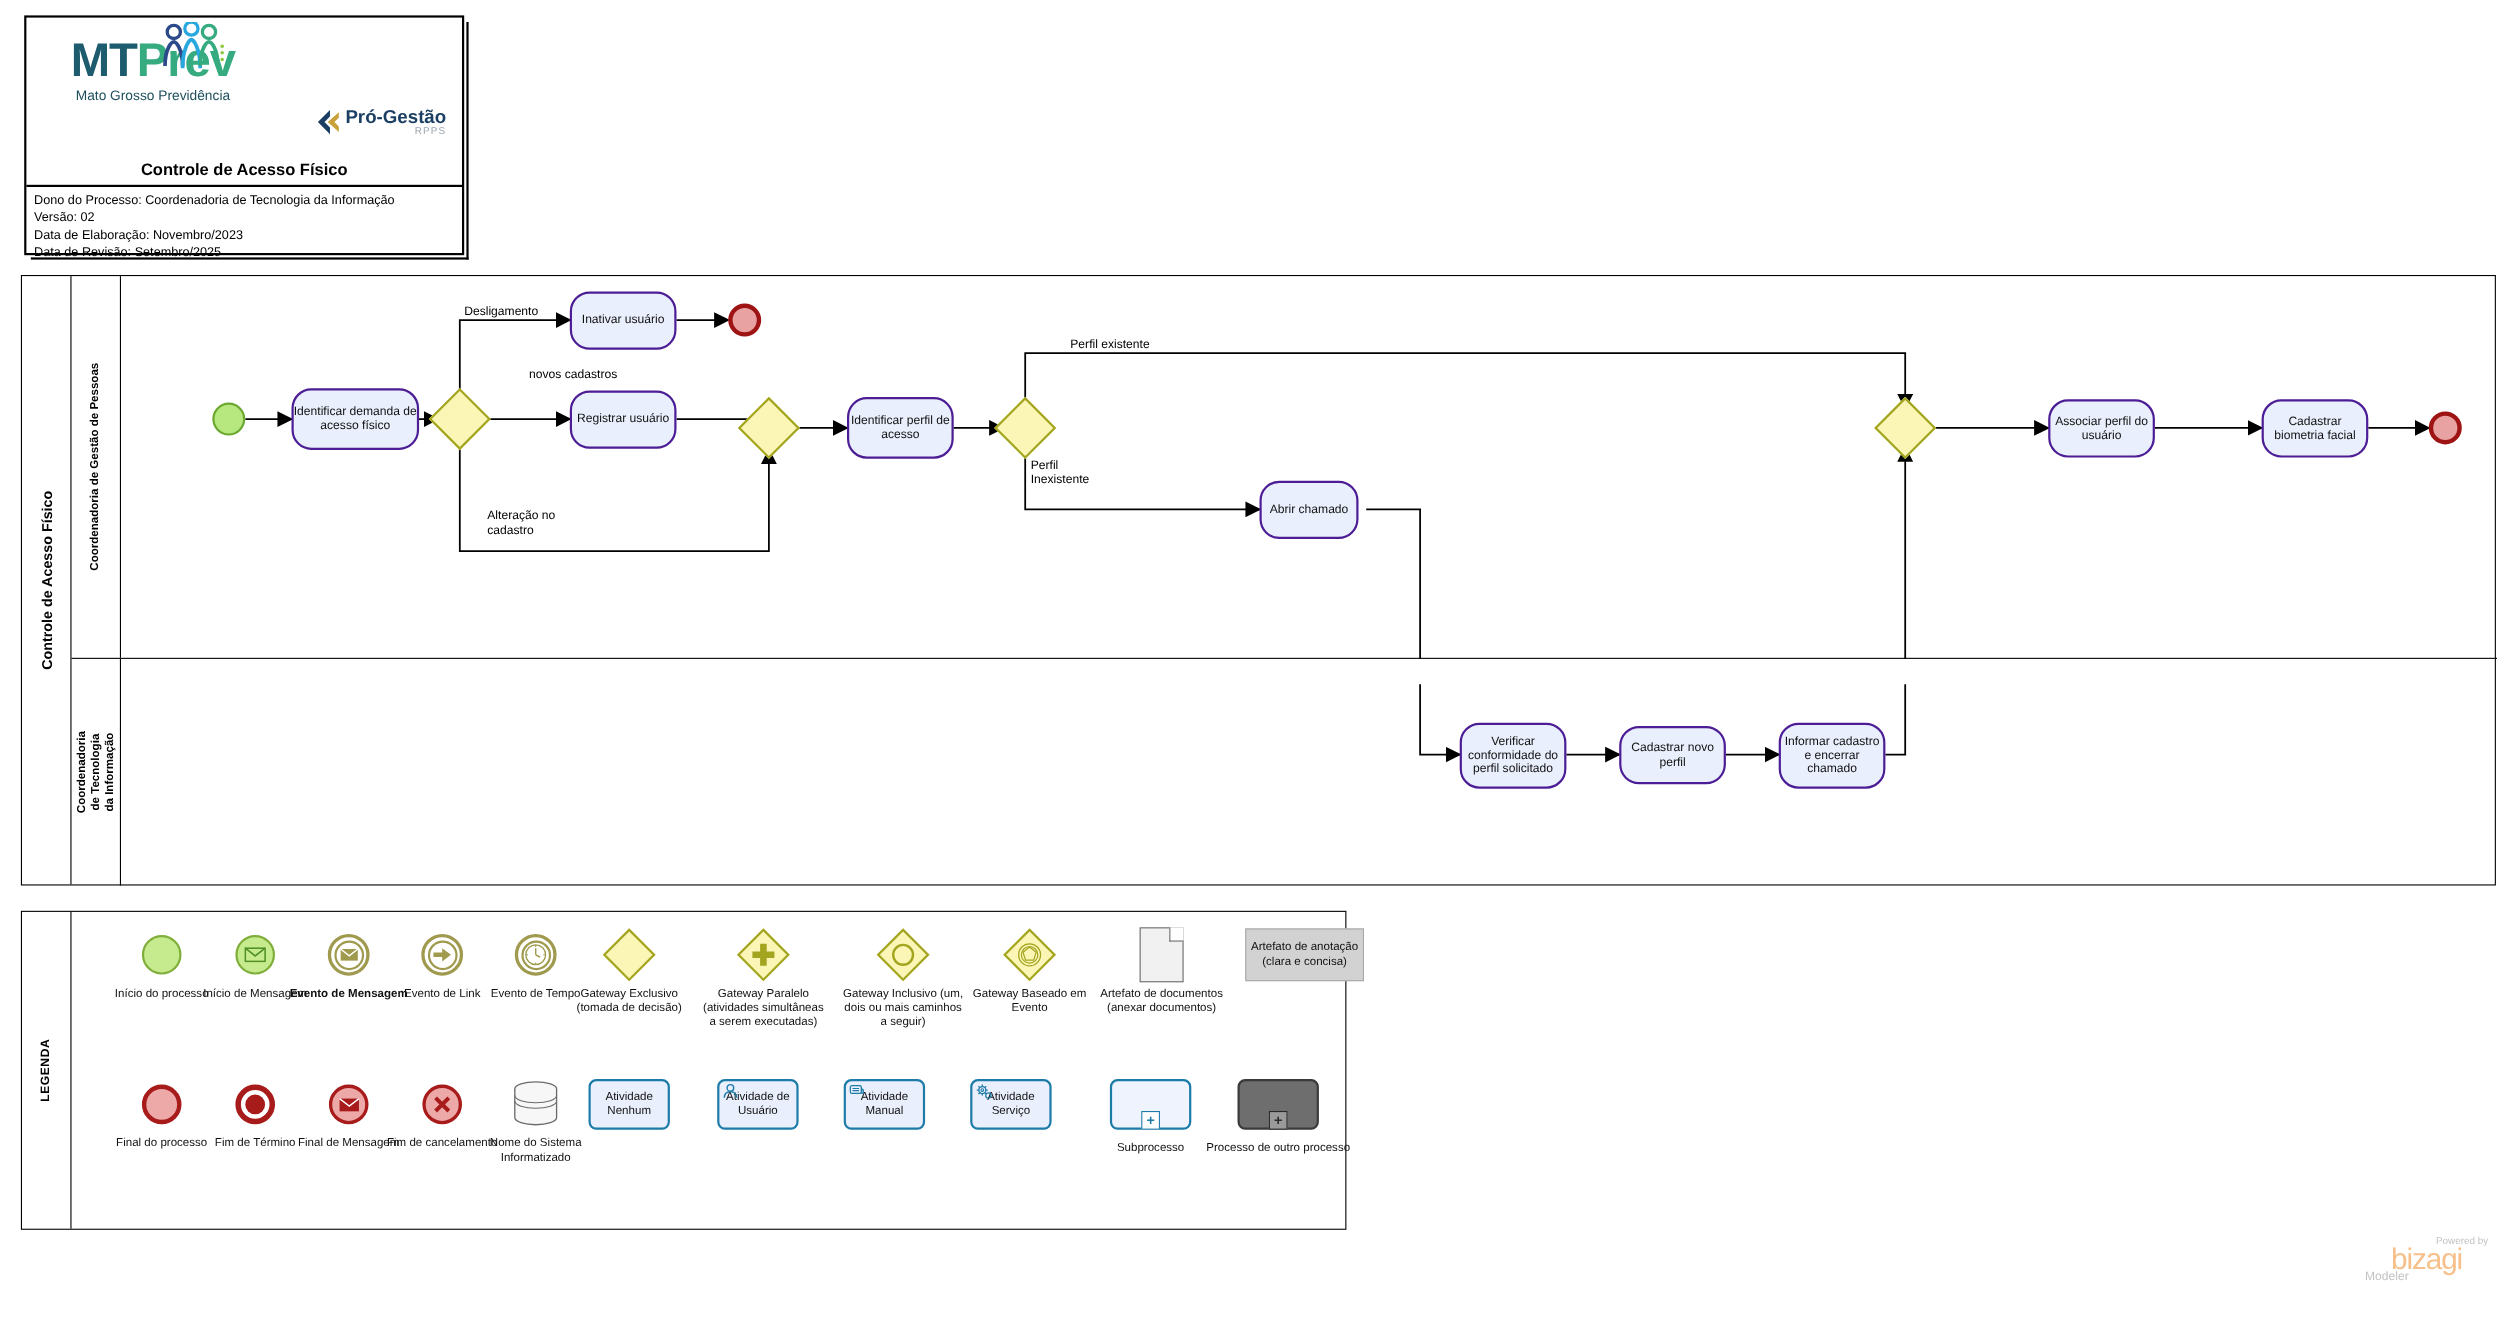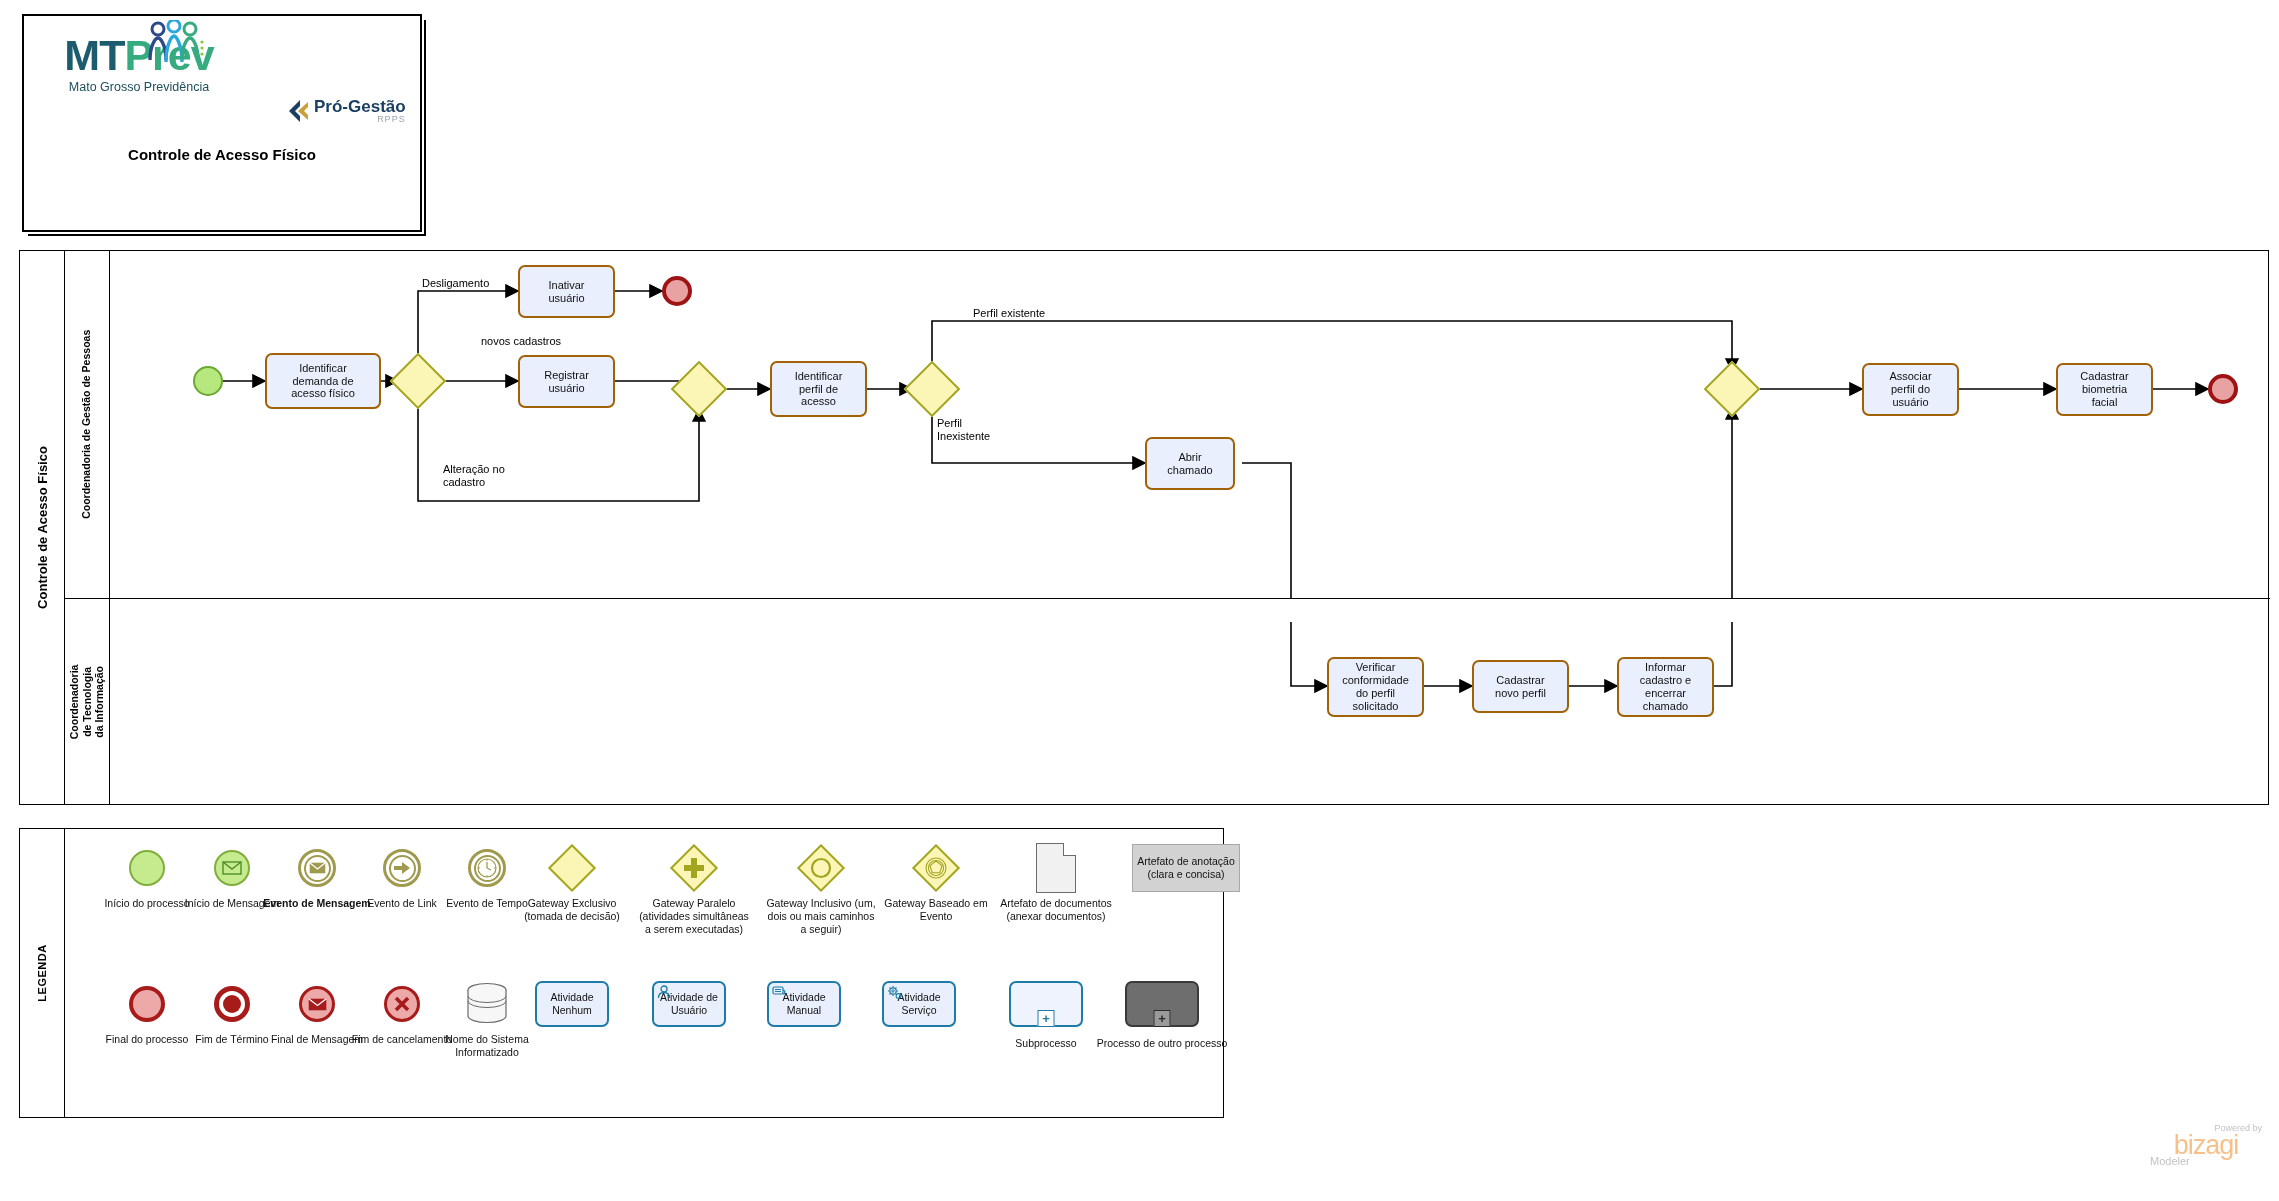--- a/index.html
+++ b/index.html
@@ -78,23 +78,23 @@
   }
   .lane-label span{
     transform:rotate(-90deg); white-space:nowrap; font-size:10.5px; font-weight:bold;
     text-align:center; line-height:1.2;
   }
   #lane-2 .lane-label span{ white-space:normal; width:190px; }
   .lane-body{ position:absolute; left:45px; top:0; right:0; bottom:0; }
 
   
   .task{
-    position:absolute; background:#e9effc; border:2px solid #a16207;
-    border-radius:7px; display:flex; align-items:center; justify-content:center;
-    text-align:center; font-size:11px; line-height:1.18; padding:2px 20px; color:#111;
+    position:absolute; background:#e9effc; border:2px solid #4c1d95;
+    border-radius:18px; display:flex; align-items:center; justify-content:center;
+    text-align:center; font-size:11px; line-height:1.18; padding:2px 0; color:#111;
   }
   .gateway{
     position:absolute; width:40px; height:40px;
     background:#fbf6b5; border:2px solid #a3a521;
     transform:rotate(45deg);
   }
   .ev{
     position:absolute; border-radius:50%;
   }
   .ev-start{ width:30px; height:30px; background:#b7e77f; border:2px solid #6aa82f; }
@@ -214,20 +214,26 @@
       </svg>
       <div id="pg-text">
         <div id="pg-name">Pró-Gestão</div>
         <div id="pg-rpps">RPPS</div>
       </div>
     </div>
   </div>
 
   <div id="doc-title">Controle de Acesso Físico</div>
 
+  <div id="header-meta">
+    <div>Dono do Processo: Coordenadoria de Tecnologia da Informação</div>
+    <div>Versão: 02</div>
+    <div>Data de Elaboração: Novembro/2023</div>
+    <div>Data de Revisão: Setembro/2025</div>
+  </div>
 </div>
 
 <div id="pool">
   <div id="pool-label">
     <span>Controle de Acesso Físico</span>
   </div>
 
   <div class="lane" id="lane-1">
     <div class="lane-label">
       <span>Coordenadoria de Gestão de Pessoas</span>

